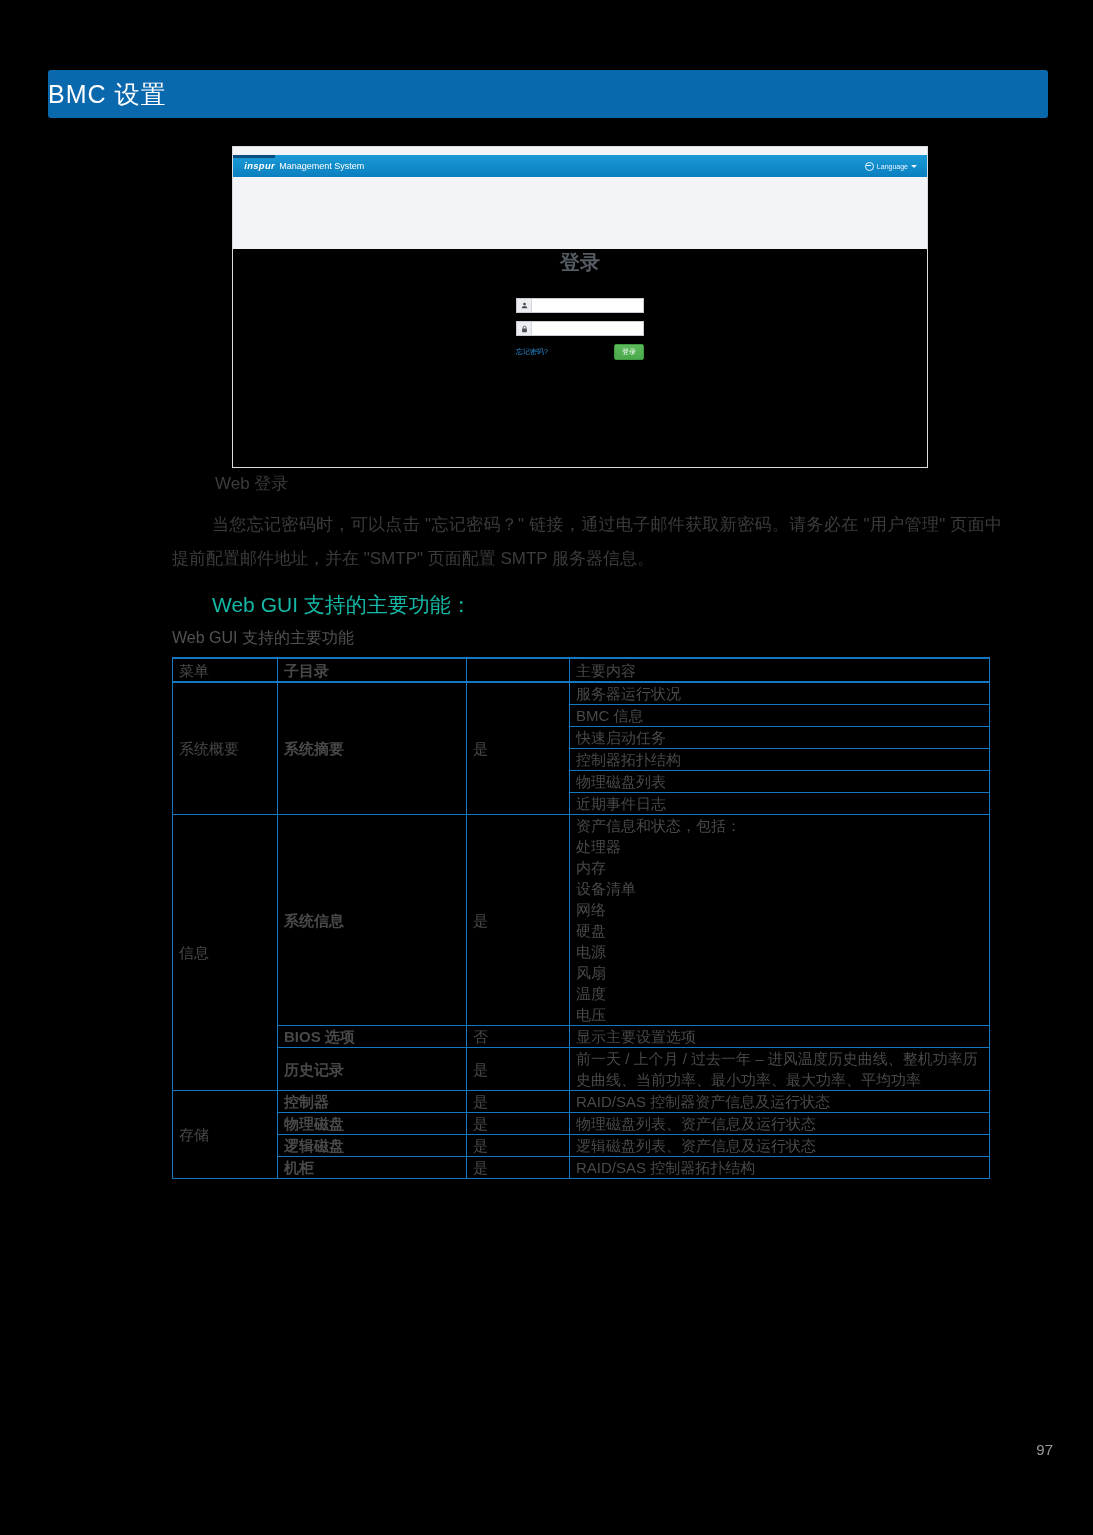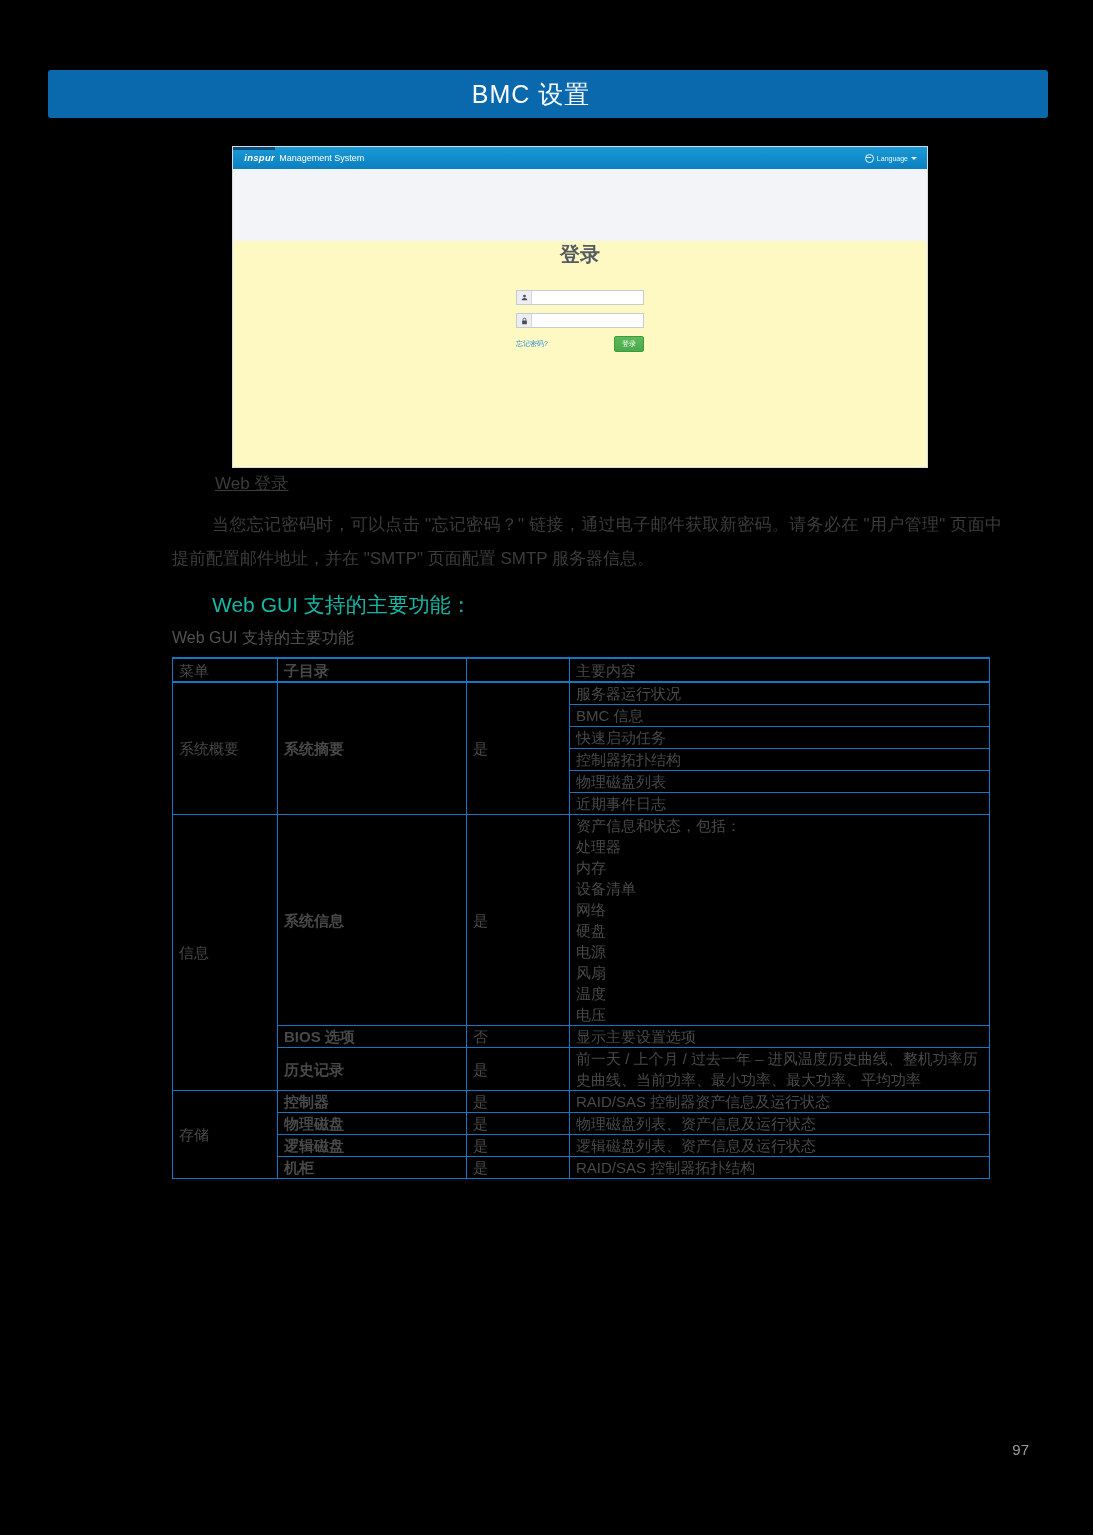--- a/index.html
+++ b/index.html
@@ -19,21 +19,21 @@
   .chapter-banner {
     position: absolute;
     left: 48px;
     top: 70px;
     width: 1000px;
     height: 48px;
     background: #0a68ad;
     border-radius: 3px;
     display: flex;
     align-items: center;
-    justify-content: center;
+    justify-content: flex-start;
     box-sizing: border-box;
     padding-right: 34px;
   }
   .chapter-banner .title {
     color: #ffffff;
     font-size: 25px;
     letter-spacing: 1px;
   }
 
   
@@ -49,20 +49,21 @@
     overflow: hidden;
   }
   .ss-topbar {
     position: relative;
     height: 22px;
     background: linear-gradient(#1a9ad6, #0b7fc0);
     display: flex;
     align-items: center;
     padding: 0 10px 0 12px;
     box-sizing: border-box;
+    margin-top: 8px;
   }
   .ss-topbar::before {
     content: "";
     position: absolute;
     left: 0; top: 0;
     width: 42px; height: 3px;
     background: #0a4d80;
   }
   .ss-brand {
     font-size: 9px;
@@ -104,21 +105,21 @@
     width: 0; height: 0;
     border-left: 3px solid transparent;
     border-right: 3px solid transparent;
     border-top: 3px solid #eaf6ff;
     display: inline-block;
   }
 
   .ss-body {
     position: relative;
     height: 299px;
-    background: #fef9c3;
+    background: #000000;
   }
   .login-title {
     text-align: center;
     margin-top: 72px;
     font-size: 20px;
     font-weight: bold;
     color: #555b63;
   }
   .login-form {
     width: 128px;
@@ -175,21 +176,20 @@
     font-family: "Liberation Sans", sans-serif;
   }
 
   
   .fig-caption {
     position: absolute;
     left: 215px;
     top: 472px;
     font-size: 17px;
     color: #3c3c3c;
-    text-decoration: underline;
   }
   .body-para {
     position: absolute;
     left: 172px;
     top: 508px;
     width: 830px;
     font-size: 17px;
     line-height: 34px;
     color: #3c3c3c;
     text-indent: 40px;
@@ -238,21 +238,21 @@
   table.gui-table td.c-sub    { width: 176px; font-weight: bold; }
   table.gui-table td.c-flag   { width: 90px; }
   table.gui-table td.c-desc   { }
   .sec-end td { border-bottom: 2px solid #1577c0; }
   .tbl-end td { border-bottom: 2px solid #1577c0; }
   .multiline { line-height: 23px; margin-left: 16px; }
 
   
   .page-num {
     position: absolute;
-    right: 64px;
+    right: 40px;
     bottom: 77px;
     color: #9a9a9a;
     font-size: 15px;
   }
 </style>
 </head>
 <body>
 
 <div class="chapter-banner">
   <span class="title">BMC 设置</span>

